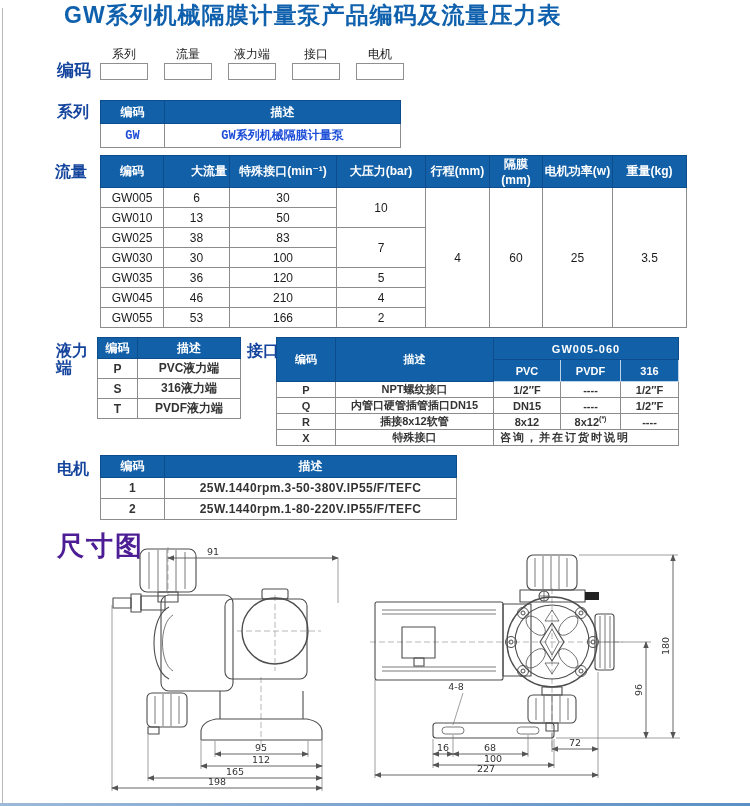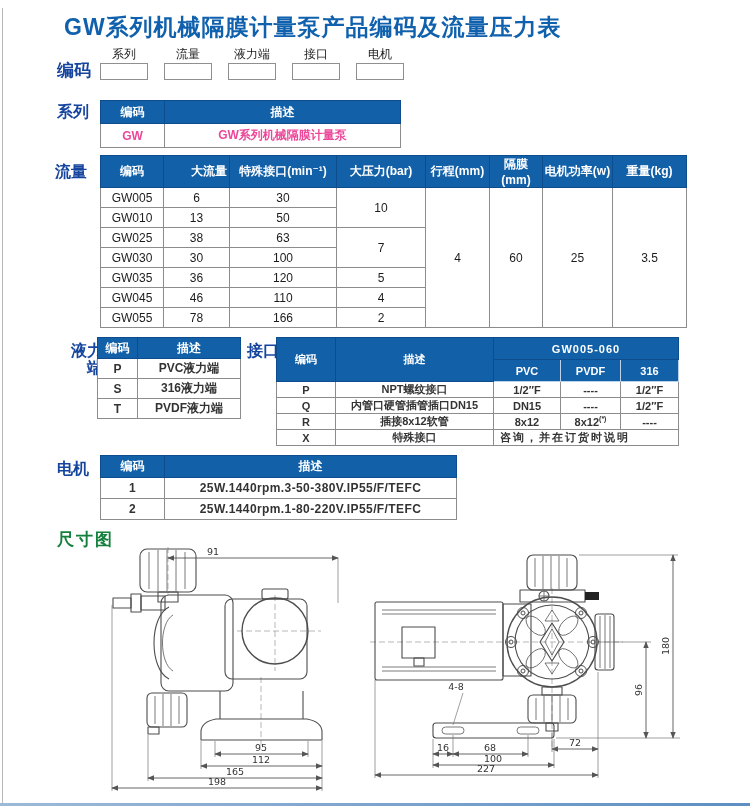--- a/index.html
+++ b/index.html
@@ -2,40 +2,40 @@
 <html><head>
 <meta charset="utf-8">
 <style>
   html,body { margin:0; padding:0; }
   body { font-family:"Liberation Sans","DejaVu Sans",sans-serif; background:#e9e9e9; }
   .page { position:relative; width:750px; height:806px; background:#ffffff; overflow:hidden; }
   .left-edge { position:absolute; left:2px; top:8px; bottom:2px; width:1px; background:#b8b8b8; }
   .bottom-edge { position:absolute; left:0; right:0; bottom:0; height:3px;
                  background:linear-gradient(90deg,#9db9d8,#5d8fc4); }
 
-  .title { position:absolute; left:64px; top:12px; font-size:23px; font-weight:bold;
+  .title { position:absolute; left:64px; top:0; font-size:23px; font-weight:bold;
            color:#1061ad; letter-spacing:1px; }
 
   .sec-label { position:absolute; font-weight:bold; color:#16459e; font-size:16px; line-height:17px; }
 
   
   .slots { position:absolute; left:100px; top:47px; display:flex; gap:16px; }
   .slot { width:48px; text-align:center; }
   .slot .slot-label { font-size:12px; color:#222; height:15px; line-height:15px; }
   .slot .slot-box { height:15px; border:1px solid #8f8f8f; background:#fff; margin-top:1px; }
 
   
   table { border-collapse:collapse; table-layout:fixed; position:absolute; background:#fff; }
   th { background:#1160a8; color:#fff; font-weight:bold; border:1px solid #0d4d8d;
        padding:0; text-align:center; }
   td { border:1px solid #8c8c8c; color:#1c1c1c; text-align:center; padding:0; }
 
   .t-series { left:100px; top:100px; width:301px; font-size:12px; }
   .t-series th { height:22px; }
-  .t-series td { height:23px; font-weight:bold; color:#ec4899; }
+  .t-series td { height:23px; font-weight:bold; color:#1d4ed8;font-family:Liberation Mono, monospace; }
 
   .t-flow { left:100px; top:155px; width:587px; font-size:12px; }
   .t-flow th { height:30px; }
   .t-flow td { height:19px; }
   .t-flow th.ralign { text-align:right; padding-right:2px; }
 
   .t-hyd { left:97px; top:337px; width:144px; font-size:12px; }
   .t-hyd th { height:20px; }
   .t-hyd td { height:19px; font-weight:bold; color:#333; }
 
@@ -43,21 +43,21 @@
   .t-int th { height:21px;margin-top:40px; }
   .t-int thead tr + tr th { border-color:#bcd2e8; }
   .t-int td { height:15px; font-weight:bold; color:#333; }
   .t-int td.la { text-align:left; padding-left:6px; letter-spacing:2px; }
   .t-int sup { font-size:7px; }
 
   .t-motor { left:100px; top:455px; width:357px; font-size:12px; }
   .t-motor th { height:21px; }
   .t-motor td { height:20px; font-weight:bold; color:#333; letter-spacing:.4px; }
 
-  .dim-heading { position:absolute; left:57px; top:528px; font-size:17px; font-weight:bold; color:#15803d; letter-spacing:2px; }
+  .dim-heading { position:absolute; left:57px; top:528px; font-size:27px; font-weight:bold; color:#4c1d95; letter-spacing:2px; }
 
   svg.draw { position:absolute; }
   svg.draw text { font-family:"DejaVu Sans",sans-serif; font-size:9.5px; fill:#333; }
   .outline { stroke:#4d4d4d; stroke-width:1.1; fill:none; stroke-linejoin:round; }
   .thin    { stroke:#4d4d4d; stroke-width:.75; fill:none; }
   .cline   { stroke:#999; stroke-width:.7; fill:none; stroke-dasharray:6 3; }
   .ext     { stroke:#777; stroke-width:.7; fill:none; }
   .dim     { stroke:#555; stroke-width:.9; fill:none; }
 </style>
 </head>
@@ -148,50 +148,50 @@
         <td rowspan="7">3.5</td>
       </tr>
       <tr>
         <td>GW010</td>
         <td>13</td>
         <td>50</td>
       </tr>
       <tr>
         <td>GW025</td>
         <td>38</td>
-        <td>63</td>
+        <td>83</td>
         <td rowspan="2">7</td>
       </tr>
       <tr>
         <td>GW030</td>
         <td>30</td>
         <td>100</td>
       </tr>
       <tr>
         <td>GW035</td>
         <td>36</td>
         <td>120</td>
         <td>5</td>
       </tr>
       <tr>
         <td>GW045</td>
         <td>46</td>
-        <td>110</td>
+        <td>210</td>
         <td>4</td>
       </tr>
       <tr>
         <td>GW055</td>
-        <td>78</td>
+        <td>53</td>
         <td>166</td>
         <td>2</td>
       </tr>
     </tbody>
   </table>
 
-  <div class="sec-label" style="left:63px; top:342px; width:40px; text-align:right;">
+  <div class="sec-label" style="left:56px; top:342px; width:40px; text-align:left;">
     <div>液力</div>
     <div>端</div>
   </div>
   <table class="t-hyd">
     <colgroup>
         <col style="width:40px">
         <col>
       </colgroup>
     <thead>
       <tr>

